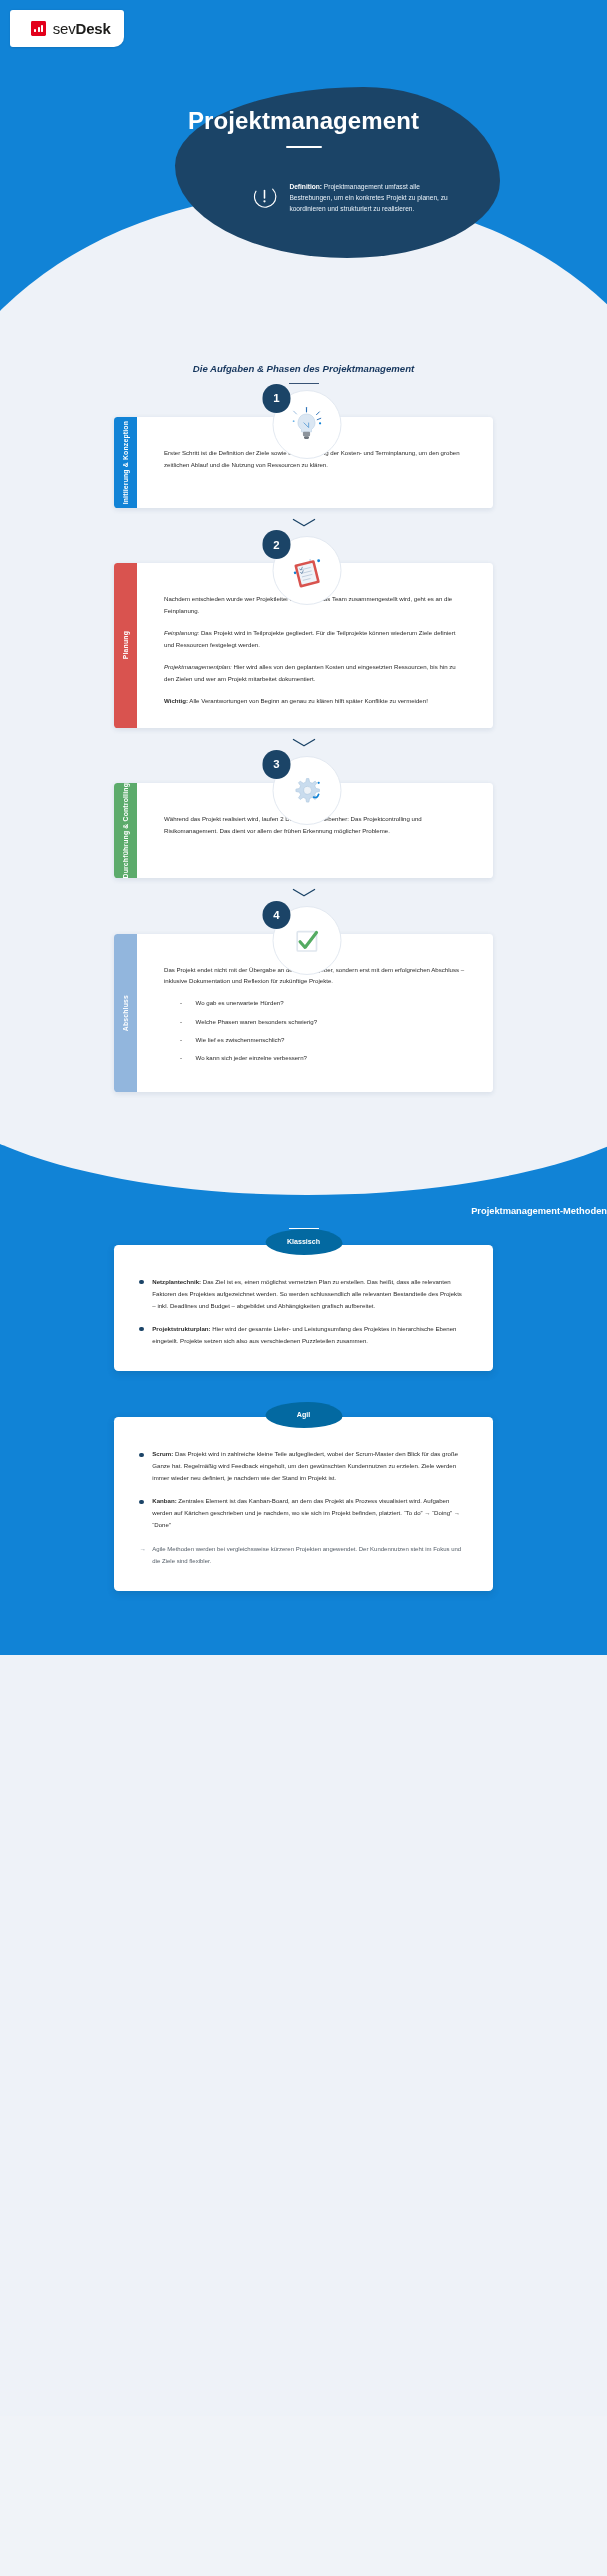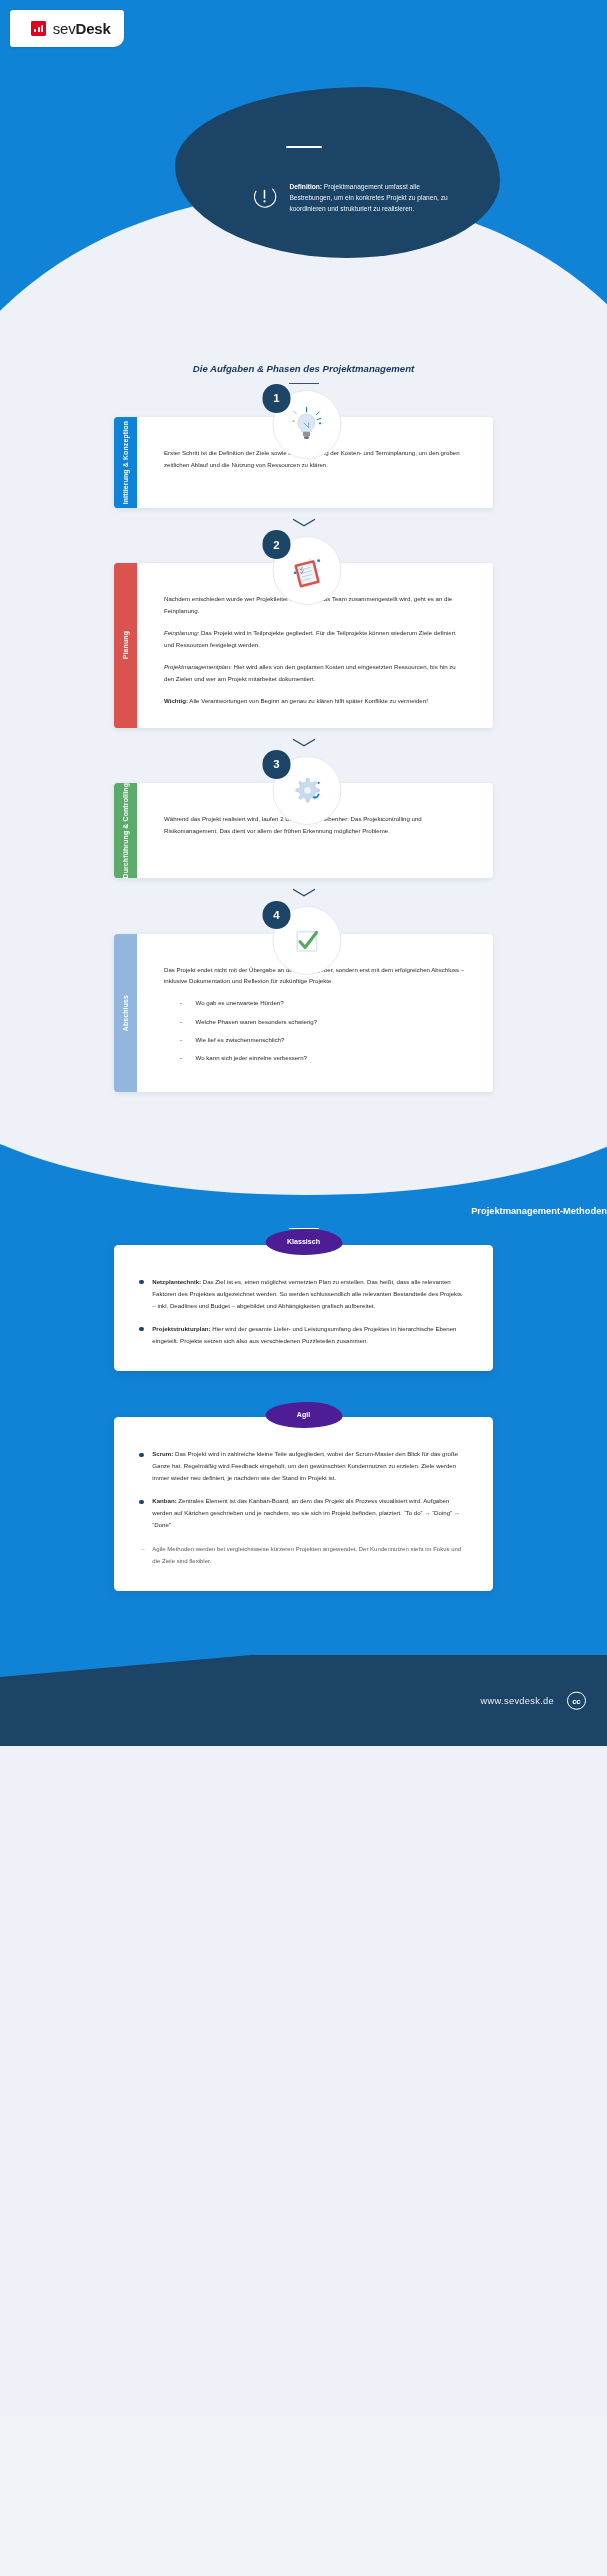--- a/index.html
+++ b/index.html
@@ -281,21 +281,21 @@
   }
   .method + .method { margin-top: 31px; }
 
   .method-pill {
     position: absolute;
     left: 50%;
     transform: translateX(-50%);
     top: 0;
     width: 77px;
     height: 26px;
-    background: #4c1d95;
+    background: #0369a1;
     border-radius: 55% 45% 50% 50% / 50% 55% 45% 50%;
     color: #ffffff;
     font-size: 7.1px;
     font-weight: 700;
     display: flex;
     align-items: center;
     justify-content: center;
     z-index: 3;
   }
   .method-card {
@@ -399,20 +399,21 @@
 
     <div class="logo-badge">
       <span class="logo-mark">
         <i></i>
           <i></i>
           <i></i>
       </span>
       <span class="logo-text"><span>sev</span><b>Desk</b></span>
     </div>
 
+    <div class="hero-title">Projektmanagement</div>
     <div class="hero-rule"></div>
 
     <div class="definition">
       <span class="def-icon">
         <svg width="27" height="27" viewBox="0 0 38 38">
           <path d="M30.5 8.5 A15 15 0 1 1 7 11.5" fill="none" stroke="#ffffff" stroke-width="1.6" stroke-linecap="round"></path>
           <path d="M19 10.5 L19 21" stroke="#ffffff" stroke-width="2.2" stroke-linecap="round"></path>
           <circle cx="19" cy="25.8" r="1.6" fill="#ffffff"></circle>
         </svg>
       </span>
@@ -569,22 +570,15 @@
             <ul class="method-list">
               <li><b>Scrum:</b><span> Das Projekt wird in zahlreiche kleine Teile aufgegliedert, wobei der Scrum-Master den Blick für das große Ganze hat. Regelmäßig wird Feedback eingeholt, um den gewünschten Kundennutzen zu erzielen. Ziele werden immer wieder neu definiert, je nachdem wie der Stand im Projekt ist.</span></li>
               <li><b>Kanban:</b><span> Zentrales Element ist das Kanban-Board, an dem das Projekt als Prozess visualisiert wird. Aufgaben werden auf Kärtchen geschrieben und je nachdem, wo sie sich im Projekt befinden, platziert. “To do” → “Doing” → “Done”</span></li>
             </ul>
             <div class="method-note">Agile Methoden werden bei vergleichsweise kürzeren Projekten angewendet. Der Kundennutzen steht im Fokus und die Ziele sind flexibler.</div>
           </div>
         </div>
       </div>
   </div>
 
-  <div class="footer">
-    <div class="footer-wedge"></div>
-    <div class="footer-inner">
-      <span class="footer-url">www.sevdesk.de</span>
-      <span class="cc-badge">cc</span>
-    </div>
-  </div>
 
 </div>
 
 
 </body></html>

